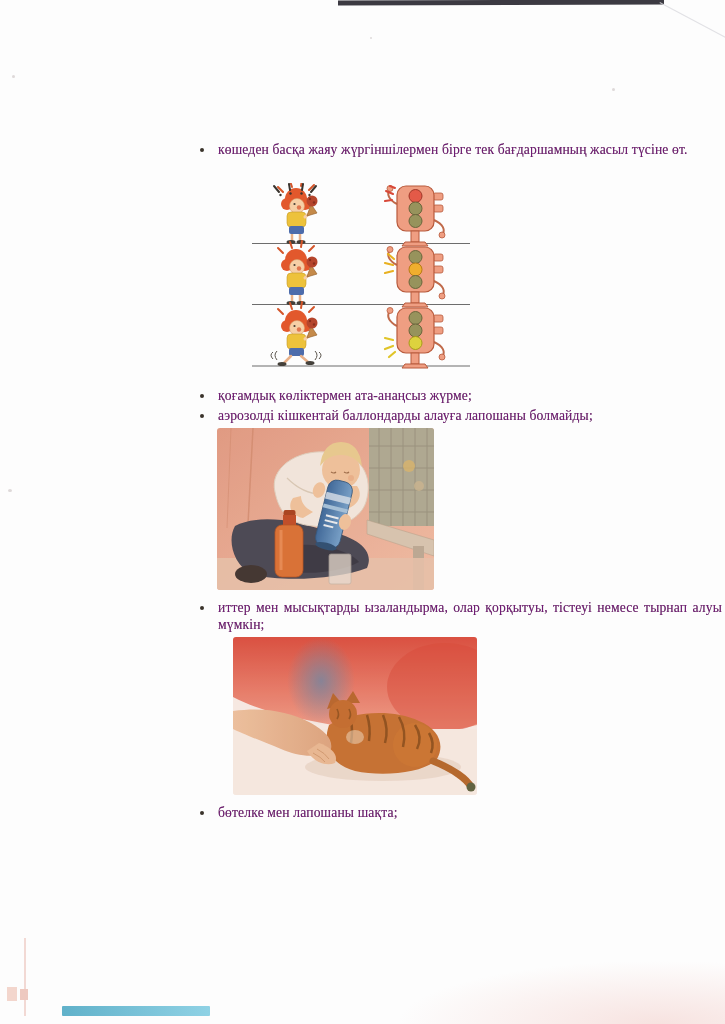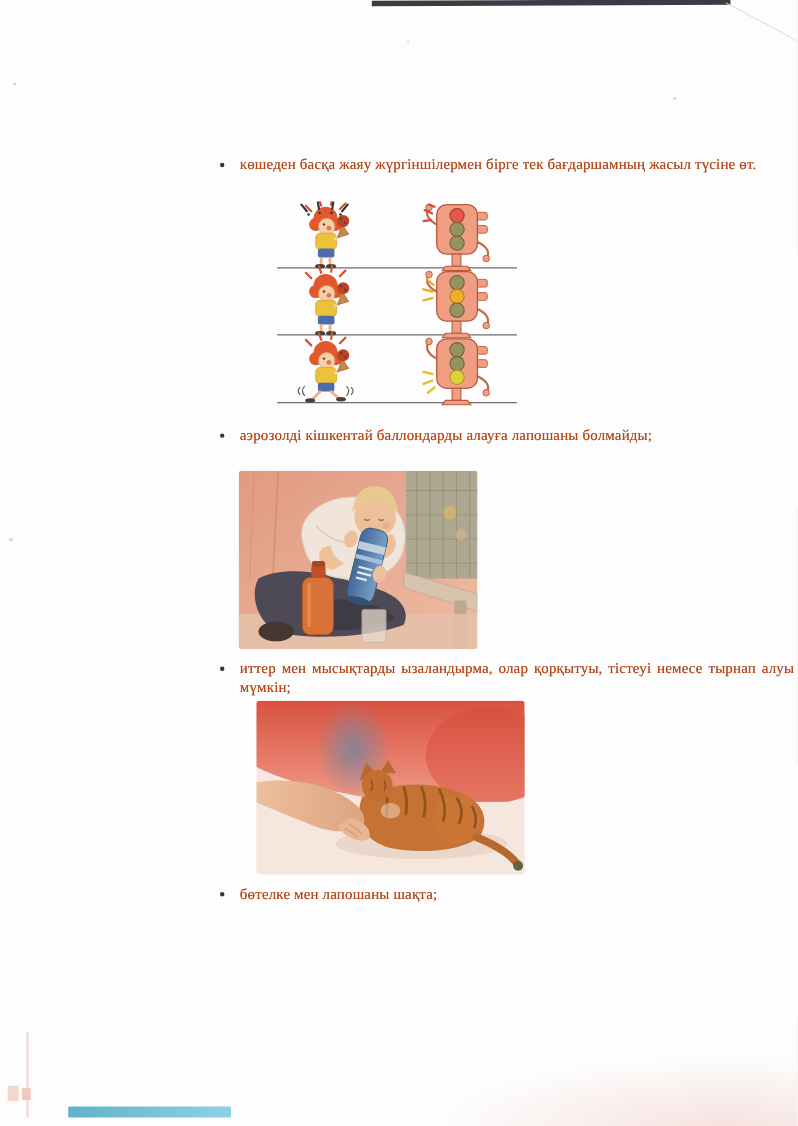--- a/index.html
+++ b/index.html
@@ -18,21 +18,21 @@
   .scan-blue-bar{position:absolute;left:62px;top:1006px;width:148px;height:10px;border-radius:1px;
     background:linear-gradient(90deg,#4fa9c4,#83cde2);opacity:.9;}
   .scan-br-wash{position:absolute;right:0;bottom:0;width:330px;height:64px;
     background:radial-gradient(ellipse at 80% 100%, rgba(242,205,200,.55), rgba(242,205,200,0) 70%);}
   .speck{position:absolute;width:3px;height:3px;border-radius:50%;background:#c9c2c2;opacity:.6;}
   .sp1{left:12px;top:75px;} .sp2{left:8px;top:489px;width:4px;height:3px;} .sp3{left:612px;top:88px;} .sp4{left:370px;top:37px;width:2px;height:2px;}
   
   .bullet-block{position:absolute;font-size:13.6px;line-height:17px;letter-spacing:.15px;}
   .bi{position:relative;padding-left:32px;text-align:justify;margin-bottom:3px;}
   .dot{position:absolute;left:14px;top:6.5px;width:4px;height:4px;border-radius:50%;background:#3a332b;}
-  .bt{color:#c2410c;text-shadow:0 0 .4px rgba(66,56,46,.55);}
+  .bt{color:#701a75;text-shadow:0 0 .4px rgba(66,56,46,.55);}
   .bb1{left:186px;top:141px;width:524px;}
   .bb2{left:186px;top:387px;width:532px;}
   .bb3{left:186px;top:599px;width:536px;}
   .bb4{left:186px;top:804px;width:400px;}
   
   .fig{position:absolute;}
   .fig-traffic{left:251px;top:183px;width:220px;height:187px;}
   .fig-photo1{left:217px;top:428px;width:217px;height:162px;filter:saturate(.95);}
   .fig-photo2{left:233px;top:637px;width:244px;height:158px;}
 </style>
@@ -163,20 +163,24 @@
         <g stroke="#e0c428" stroke-width="2.2" stroke-linecap="round">
           <path d="M-4 32 l-8 -2"></path>
             <path d="M-4 38 l-8 3"></path>
             <path d="M-2 44 l-6 5"></path>
         </g>
       </g>
     </g>
   </svg>
 
   <div class="bullet-block bb2">
+    <div class="bi">
+      <span class="dot"></span>
+      <span class="bt">қоғамдық көліктермен ата-анаңсыз жүрме;</span>
+    </div>
     <div class="bi">
       <span class="dot"></span>
       <span class="bt">аэрозолді кішкентай баллондарды алауға лапошаны болмайды;</span>
     </div>
   </div>
 
   <svg class="fig fig-photo1" viewBox="0 0 217 162">
     <defs>
       <linearGradient id="p1bg" x1="0" y1="0" x2="1" y2="1">
         <stop offset="0" stop-color="#e39a82"></stop>

